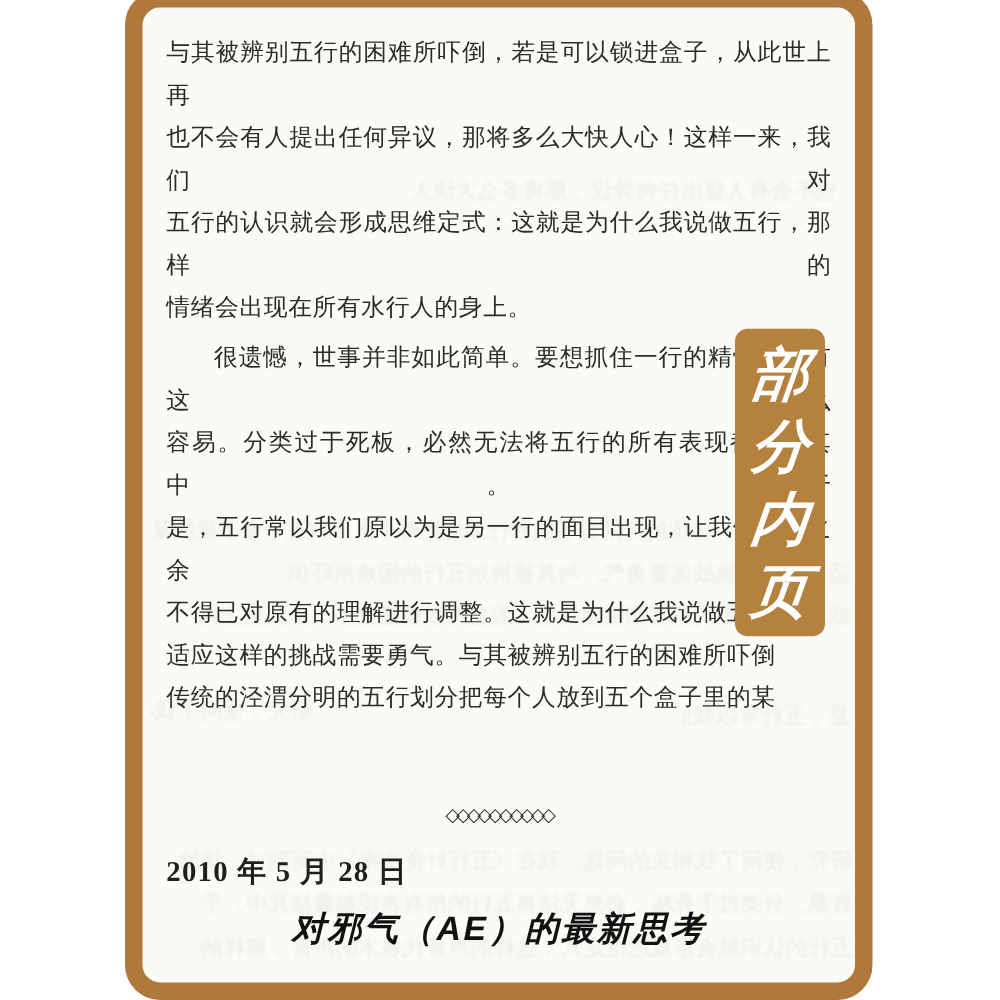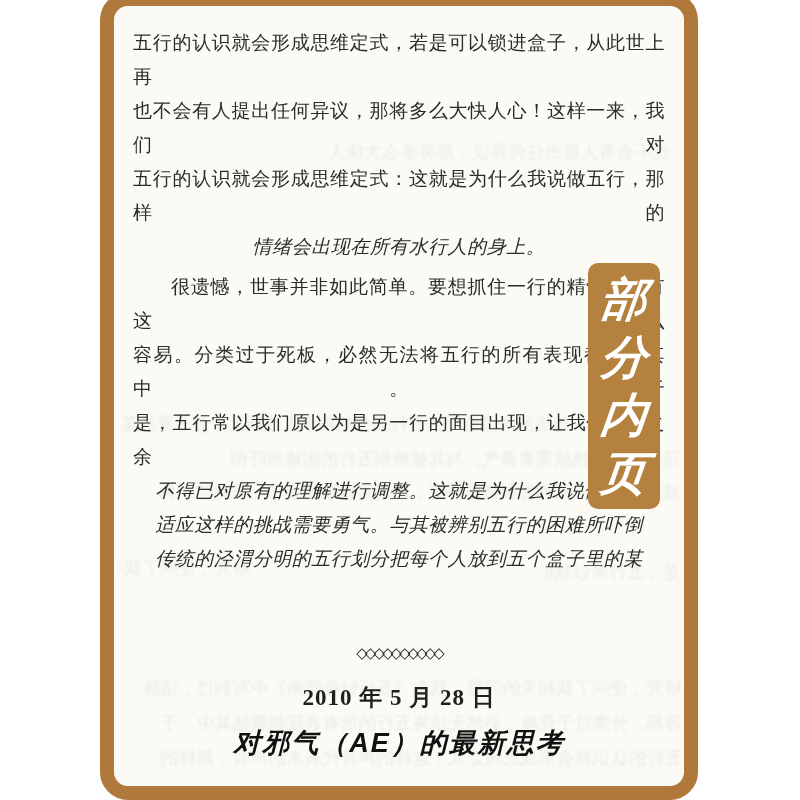--- a/index.html
+++ b/index.html
@@ -27,34 +27,33 @@
     color: #2b2b2b;
   }
   .bodytext { font-size: 19px; line-height: 34px; }
   .ln {
     display: block;
     width: 532px;
     white-space: nowrap;
     letter-spacing: 0.5px;
   }
   .ln.full { white-space: normal; text-align: justify; text-align-last: justify; }
-  .ln.nat  { text-align: center; font-style: italic; }
+  .ln.nat  { text-align: left; }
   .ln.ind  { text-indent: 38px; }
   .para2 { margin-top: 6px; }
   .separator {
     margin-top: 67px;
     text-align: center;
     font-size: 15px;
     letter-spacing: -3px;
     color: #222;
     line-height: 20px;
   }
   .date-line {
     margin-top: 22px;
-    text-align: center;
     font-size: 23px;
     font-weight: bold;
     letter-spacing: 1px;
     line-height: 26px;
     color: #1f1f1f;
   }
   .heading {
     margin-top: 16px;
     text-align: center;
     font-size: 27px;
@@ -112,21 +111,21 @@
   <div class="ghost" style="left:6px;  top:474px; width:560px;">或水行人的不同感官和情感特征，若是可以锁进盒子，从此世上再</div>
   <div class="ghost" style="left:6px;  top:550px; width:130px;">研究，便问了我相关的问题。我在《五行针灸指南》中写到过，清除</div>
   <div class="ghost" style="left:426px; top:554px; width:140px;">是，五行常以我们原以为是另一行的面目出现，让我们惊讶之余，</div>
   <div class="ghost" style="left:2px;  top:670px; width:566px;">研究，便问了我相关的问题。我在《五行针灸指南》中写到过，清除</div>
   <div class="ghost" style="left:2px;  top:705px; width:566px;">容易。分类过于死板，必然无法将五行的所有表现都囊括其中。于</div>
   <div class="ghost" style="left:2px;  top:740px; width:566px;">五行的认识就会形成思维定式：这样的声音代表木的声音，那样的</div>
 
   <div class="content">
 
     <div class="bodytext para1">
-      <span class="ln full">五行的认识就会形成思维定式，若是可以锁进盒子，从此世上再</span>
+      <span class="ln full">与其被辨别五行的困难所吓倒，若是可以锁进盒子，从此世上再</span>
       <span class="ln full">也不会有人提出任何异议，那将多么大快人心！这样一来，我们对</span>
       <span class="ln full">五行的认识就会形成思维定式：这就是为什么我说做五行，那样的</span>
       <span class="ln nat">情绪会出现在所有水行人的身上。</span>
     </div>
 
     <div class="bodytext para2">
       <span class="ln full ind">很遗憾，世事并非如此简单。要想抓住一行的精髓可没有这么</span>
       <span class="ln full">容易。分类过于死板，必然无法将五行的所有表现都囊括其中。于</span>
       <span class="ln full">是，五行常以我们原以为是另一行的面目出现，让我们惊讶之余，</span>
       <span class="ln nat">不得已对原有的理解进行调整。这就是为什么我说做五行</span>

